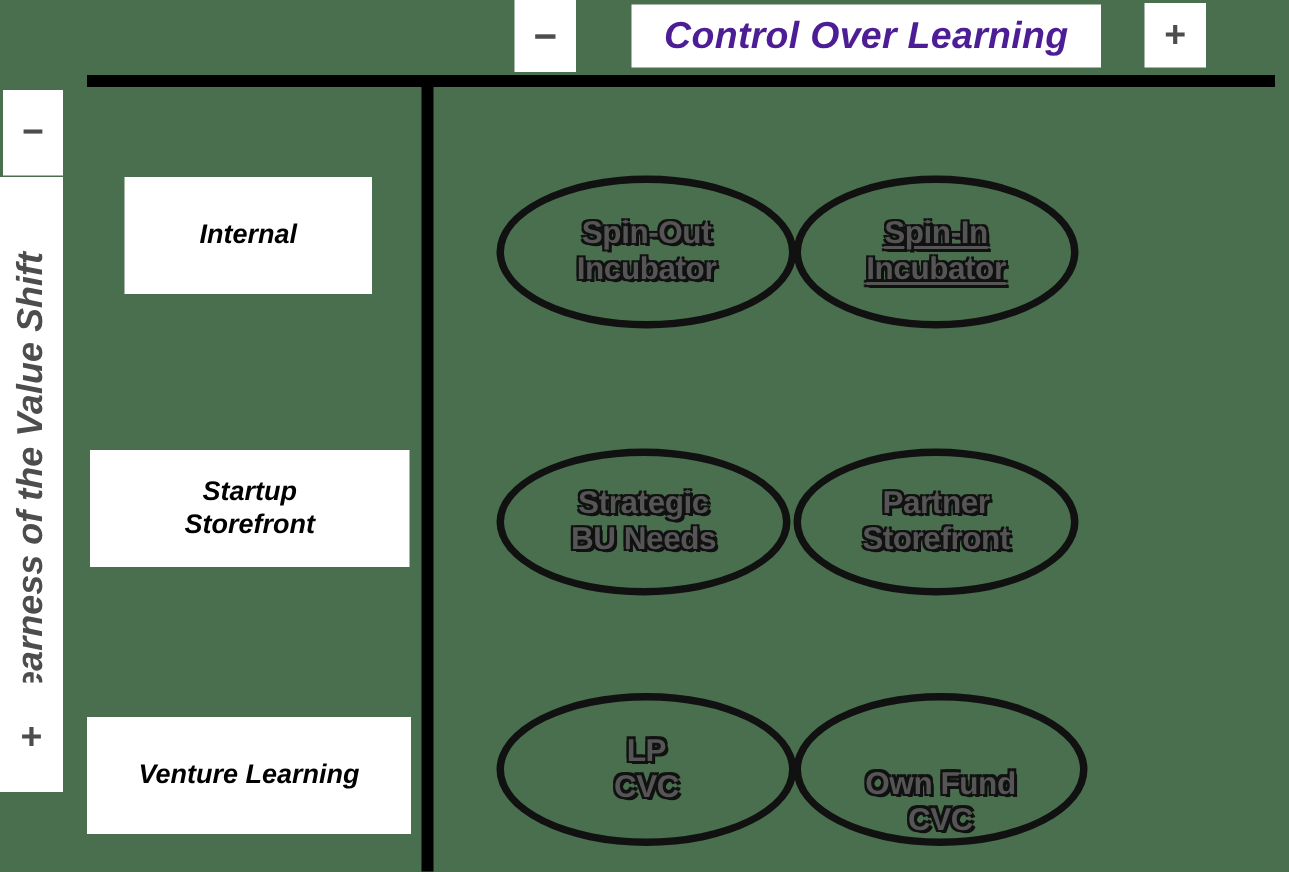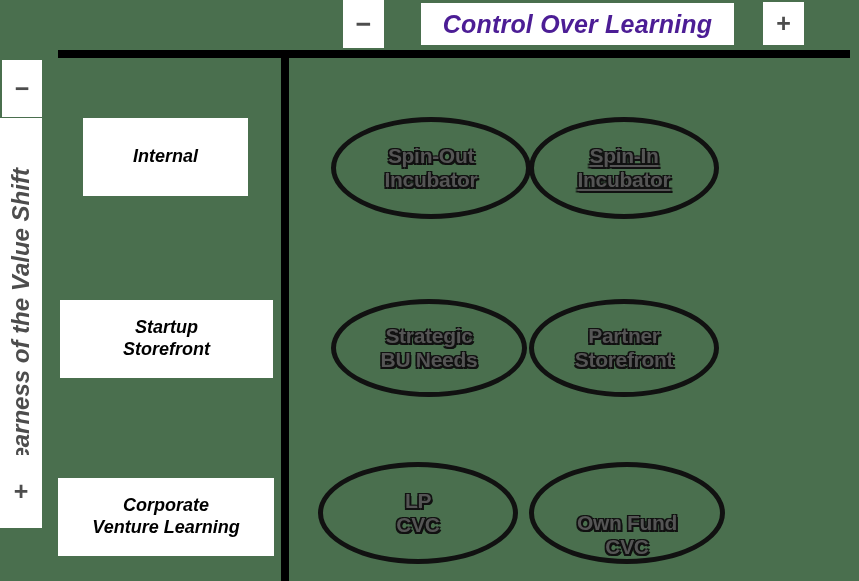--- a/index.html
+++ b/index.html
@@ -179,21 +179,21 @@
        1.5px -1.5px 0 #111111,
       -1.5px  1.5px 0 #111111,
        1.5px  1.5px 0 #111111,
        2px 2px 0 #111111;
     letter-spacing: -0.3px;
   }
   .node-0 { left: 331px; top: 117px; width: 190px; height: 92px; }
   .node-1 { left: 529px; top: 117px; width: 180px; height: 92px; text-decoration: underline; }
   .node-2 { left: 331px; top: 299px; width: 186px; height: 88px; }
   .node-3 { left: 529px; top: 299px; width: 180px; height: 88px; }
-  .node-4 { left: 318px; top: 462px; width: 190px; height: 92px; }
+  .node-4 { left: 331px; top: 462px; width: 190px; height: 92px; }
   .node-5 { left: 529px; top: 462px; width: 186px; height: 92px; justify-content: flex-end; }
   .node .line { display: block; }
 </style>
 </head>
 <body>
 
 <div id="canvas">
 
   <div class="axis-h"></div>
   <div class="axis-v"></div>
@@ -209,21 +209,20 @@
   <div class="left-plus">+</div>
 
   <div class="row-label row-label-0">
     <span class="line">Internal</span>
   </div>
   <div class="row-label row-label-1">
     <span class="line">Startup</span>
     <span class="line">Storefront</span>
   </div>
   <div class="row-label row-label-2">
-    <span class="line">Corporate</span>
     <span class="line">Venture Learning</span>
   </div>
 
   <div class="node node-0">
     <span class="line">Spin-Out</span>
     <span class="line">Incubator</span>
   </div>
   <div class="node node-1">
     <span class="line">Spin-In</span>
     <span class="line">Incubator</span>

